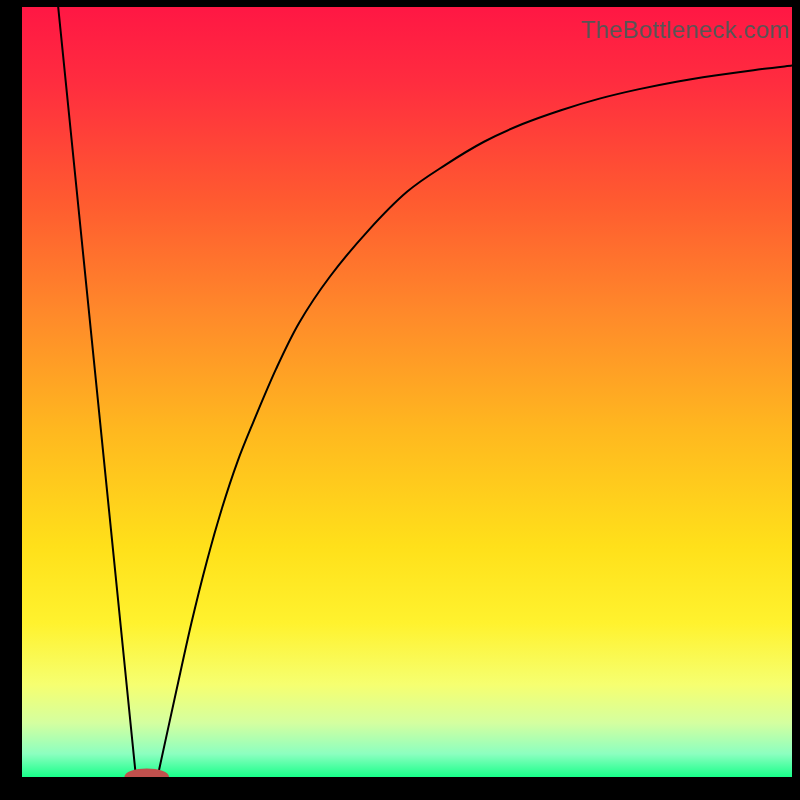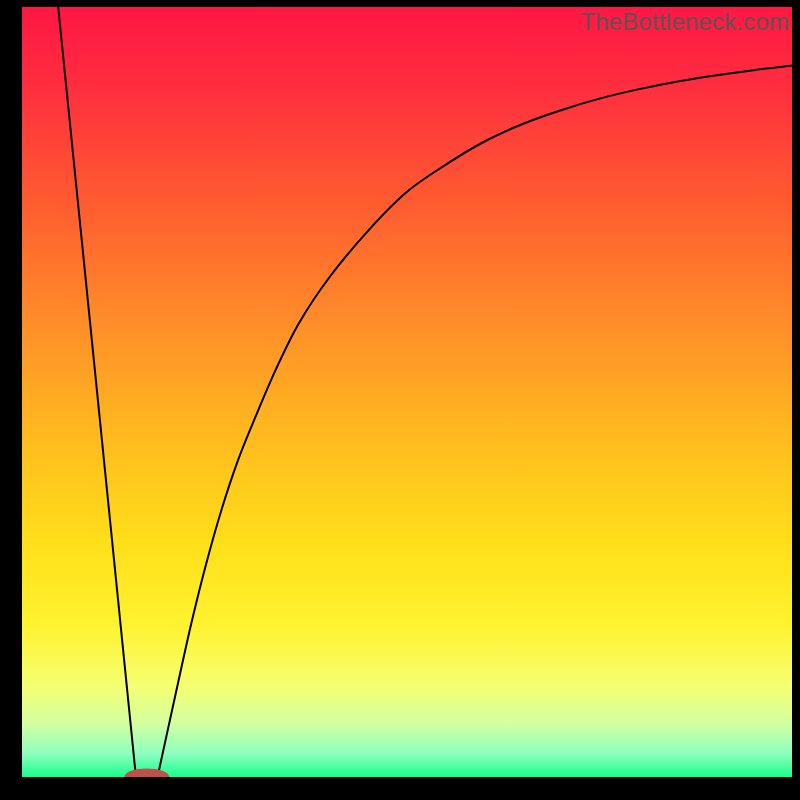--- a/index.html
+++ b/index.html
@@ -18,21 +18,21 @@
   }
   .plot-area {
     position: absolute;
     left: 22px;
     top: 7px;
     width: 770px;
     height: 770px;
   }
   .watermark {
     position: absolute;
-    top: 8px;
+    top: 16px;
     right: 10px;
     color: #555;
     font-size: 24px;
     font-weight: 500;
     letter-spacing: 0.2px;
     user-select: none;
   }
 </style>
 </head>
 <body>

